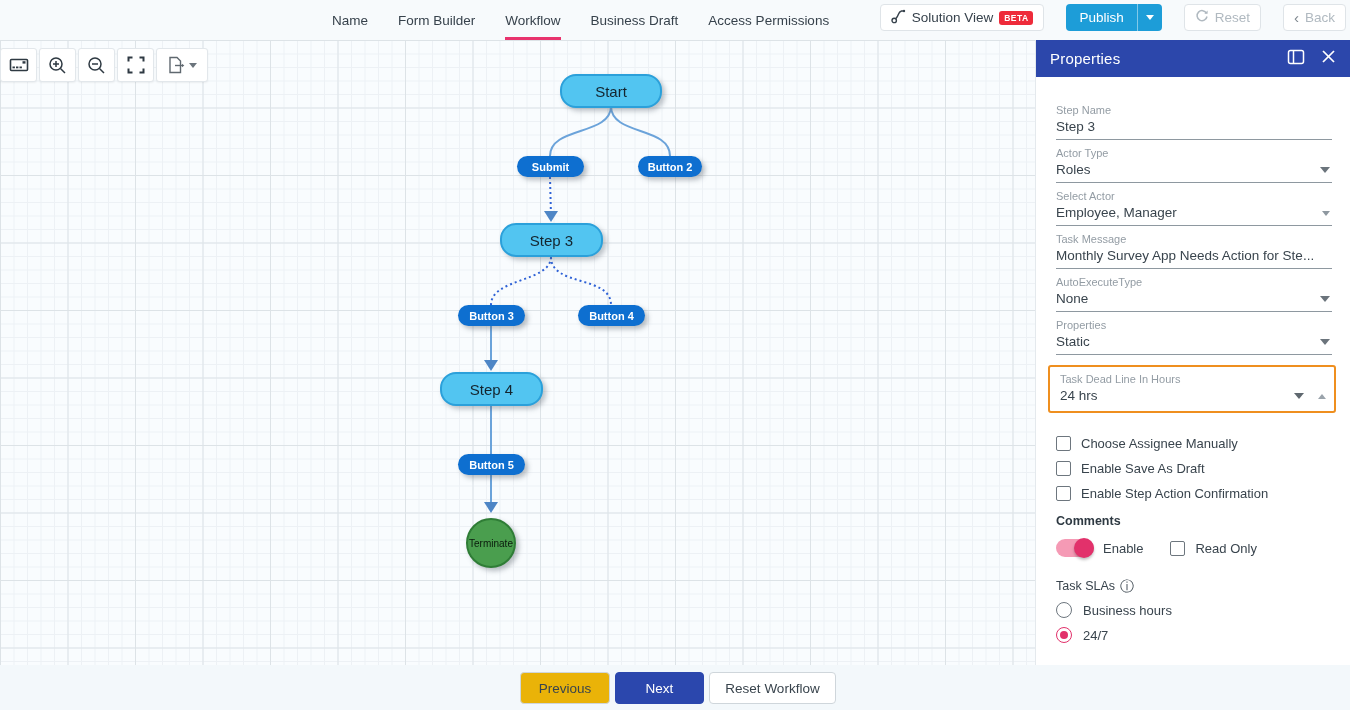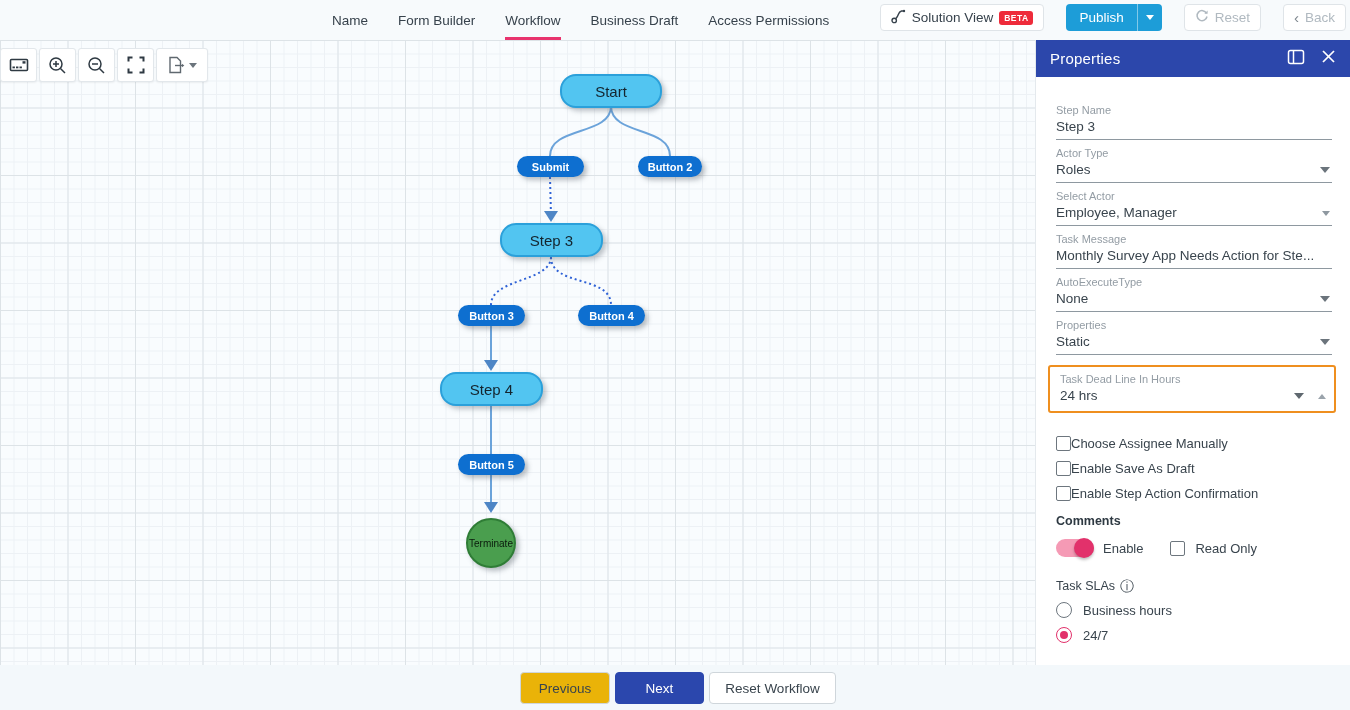--- a/index.html
+++ b/index.html
@@ -55,21 +55,21 @@
   .fvalue { font-size:13.5px; color:#39444d; white-space:nowrap; overflow:hidden; }
   .fcaret { position:absolute; right:2px; bottom:9px; width:0; height:0; border-left:5px solid transparent; border-right:5px solid transparent; border-top:6px solid #6b747c; }
   .fcaret.small { border-left-width:4px; border-right-width:4px; border-top-width:5px; border-top-color:#8e98a0; }
 
   .deadline-box { position:relative; margin:10px -4px 0 -8px; border:2px solid #ef8f1f; border-radius:3px; padding:6px 10px 8px; }
   .deadline-box .flabel { margin-bottom:3px; }
   .dl-caret-down { position:absolute; right:30px; bottom:12px; width:0; height:0; border-left:5px solid transparent; border-right:5px solid transparent; border-top:6px solid #5f686f; }
   .dl-caret-up { position:absolute; right:8px; bottom:12px; width:0; height:0; border-left:4px solid transparent; border-right:4px solid transparent; border-bottom:5px solid #9aa3ab; }
 
   .check-list { margin-top:18px; }
-  .check-row { display:flex; align-items:center; height:25px; font-size:13px; color:#39444d; cursor:pointer; }
+  .check-row { display:flex; align-items:center; gap:10px; height:25px; font-size:13px; color:#39444d; cursor:pointer; }
   .checkbox { width:15px; height:15px; border:1.5px solid #6d767e; border-radius:2px; background:#fff; flex:0 0 auto; }
 
   .comments-heading { margin-top:8px; font-size:12.5px; font-weight:bold; color:#2e3942; }
   .toggle-row { margin-top:11px; display:flex; align-items:center; font-size:13px; color:#39444d; }
   .toggle { position:relative; width:38px; height:18px; border-radius:9px; background:#f59ab5; cursor:pointer; }
   .toggle .knob { position:absolute; right:0px; top:-1px; width:20px; height:20px; border-radius:50%; background:#e2316b; box-shadow:0 2px 3px rgba(0,0,0,.25); }
   .toggle-label { margin-left:9px; }
   .readonly-wrap { display:flex; align-items:center; gap:10px; margin-left:27px; cursor:pointer; }
 
   .slas-row { margin-top:22px; display:flex; align-items:center; gap:5px; font-size:12.5px; color:#39444d; }

